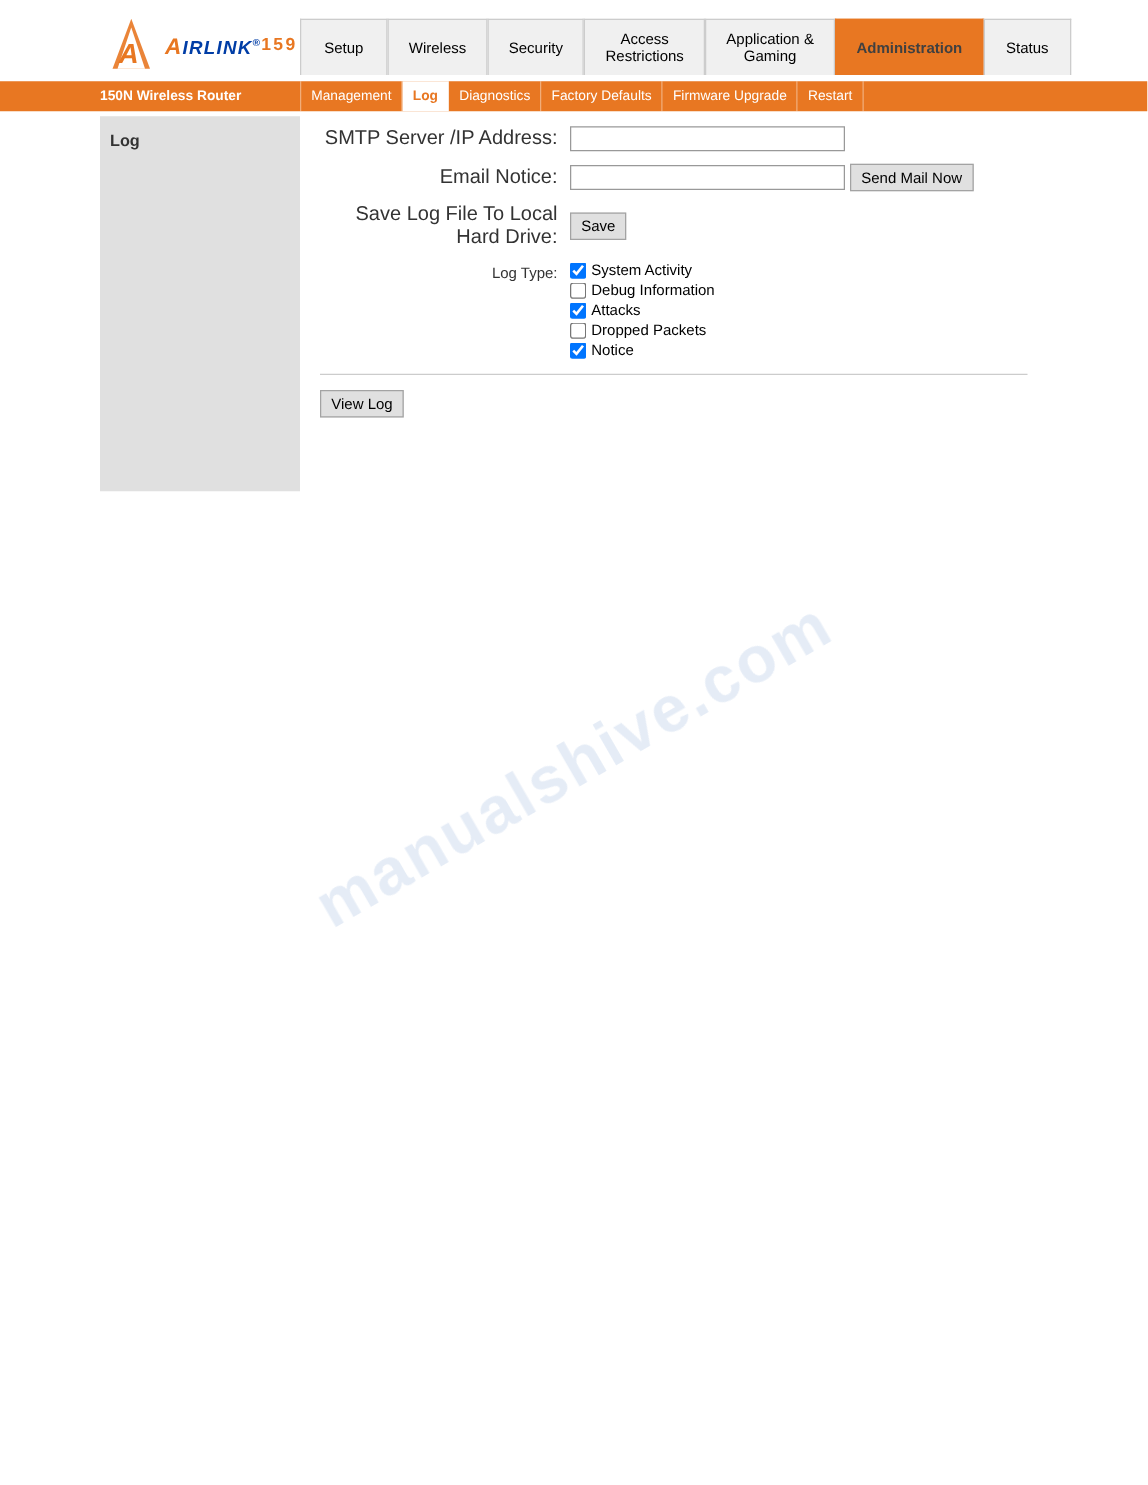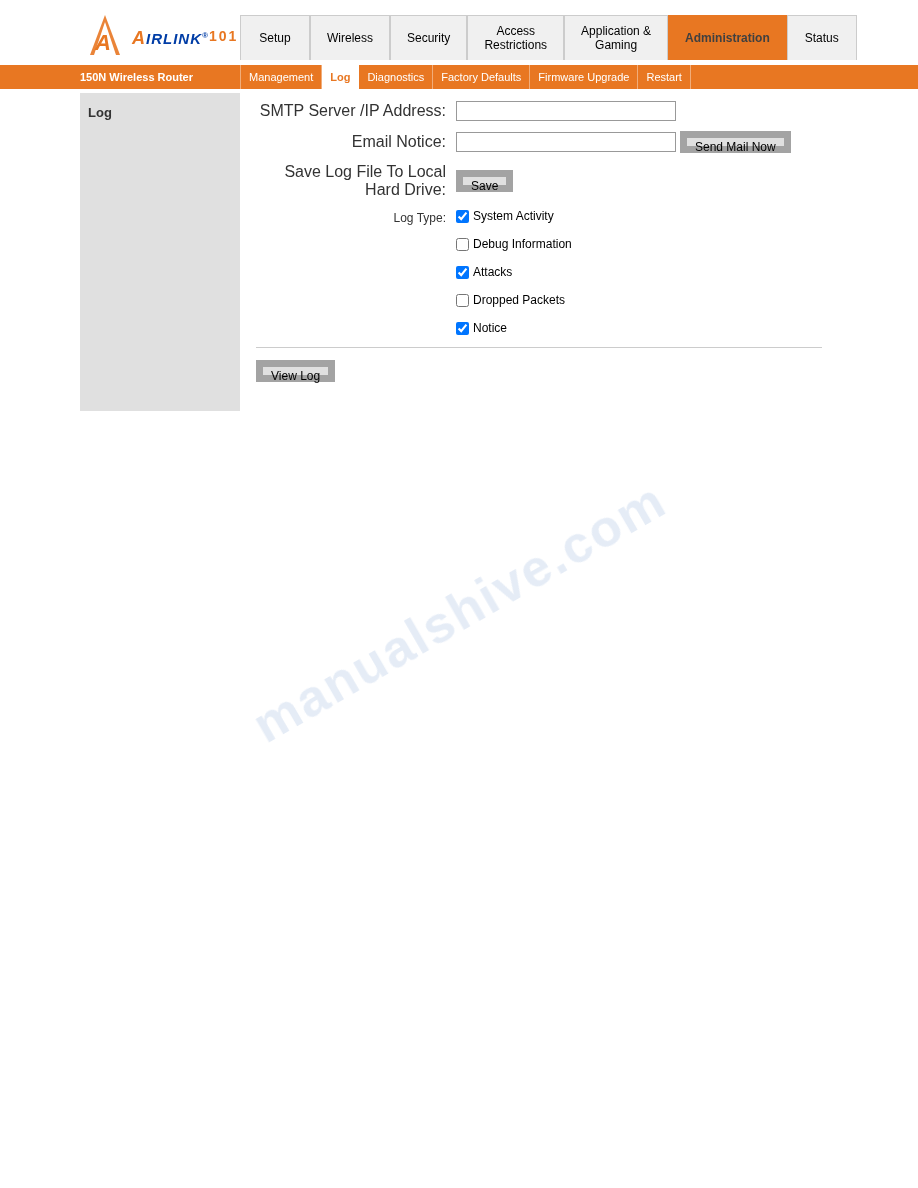--- a/index.html
+++ b/index.html
@@ -200,21 +200,21 @@
       width: 220px;
     }
 
     .email-row {
       display: flex;
       align-items: center;
       gap: 4px;
     }
 
     .btn {
-      border: 7px solid #a3a3a3;
+      border: 1px solid #a3a3a3;
       background: #e0e0e0;
       padding: 2px 8px;
       font-size: 12px;
       cursor: pointer;
       height: 22px;
     }
 
     
     .log-type-section {
       display: flex;
@@ -228,21 +228,21 @@
       font-size: 12px;
       color: #333;
       text-align: right;
       padding-right: 10px;
       padding-top: 2px;
     }
 
     .checkbox-list {
       display: flex;
       flex-direction: column;
-      gap: 14px;
+      gap: 2px;
     }
 
     .checkbox-item {
       display: flex;
       align-items: center;
       gap: 4px;
       font-size: 12px;
     }
 
     .checkbox-item input[type="checkbox"] {
@@ -287,21 +287,21 @@
             <polygon points="14,45 25,12 36,45" fill="white"></polygon>
             <text x="15" y="40" font-size="22" font-weight="bold" font-style="italic" fill="#e87722">A</text>
           </svg>
         </div>
         <div class="logo-text">
           <span class="logo-airlink">
             <span style="color:#003da6; font-style:italic; font-size:15px; font-weight:bold; font-family:Arial;">
               <span style="color:#e87722; font-size:18px;">A</span>IRLINK<sup style="font-size:8px; color:#003da6;">®</sup>
             </span>
           </span>
-          <span class="logo-101" style="color:#e87722; font-size:14px; font-weight:bold; letter-spacing:2px; text-align:right;">101</span>
+          <span class="logo-101" style="color:#e87722; font-size:14px; font-weight:bold; letter-spacing:2px; text-align:right;">159</span>
         </div>
       </div>
     </div>
 
     <nav class="main-nav">
       <div class="nav-item">Setup</div>
       <div class="nav-item">Wireless</div>
       <div class="nav-item">Security</div>
       <div class="nav-item nav-item-multiline">
         <span>Access<br>Restrictions</span>

